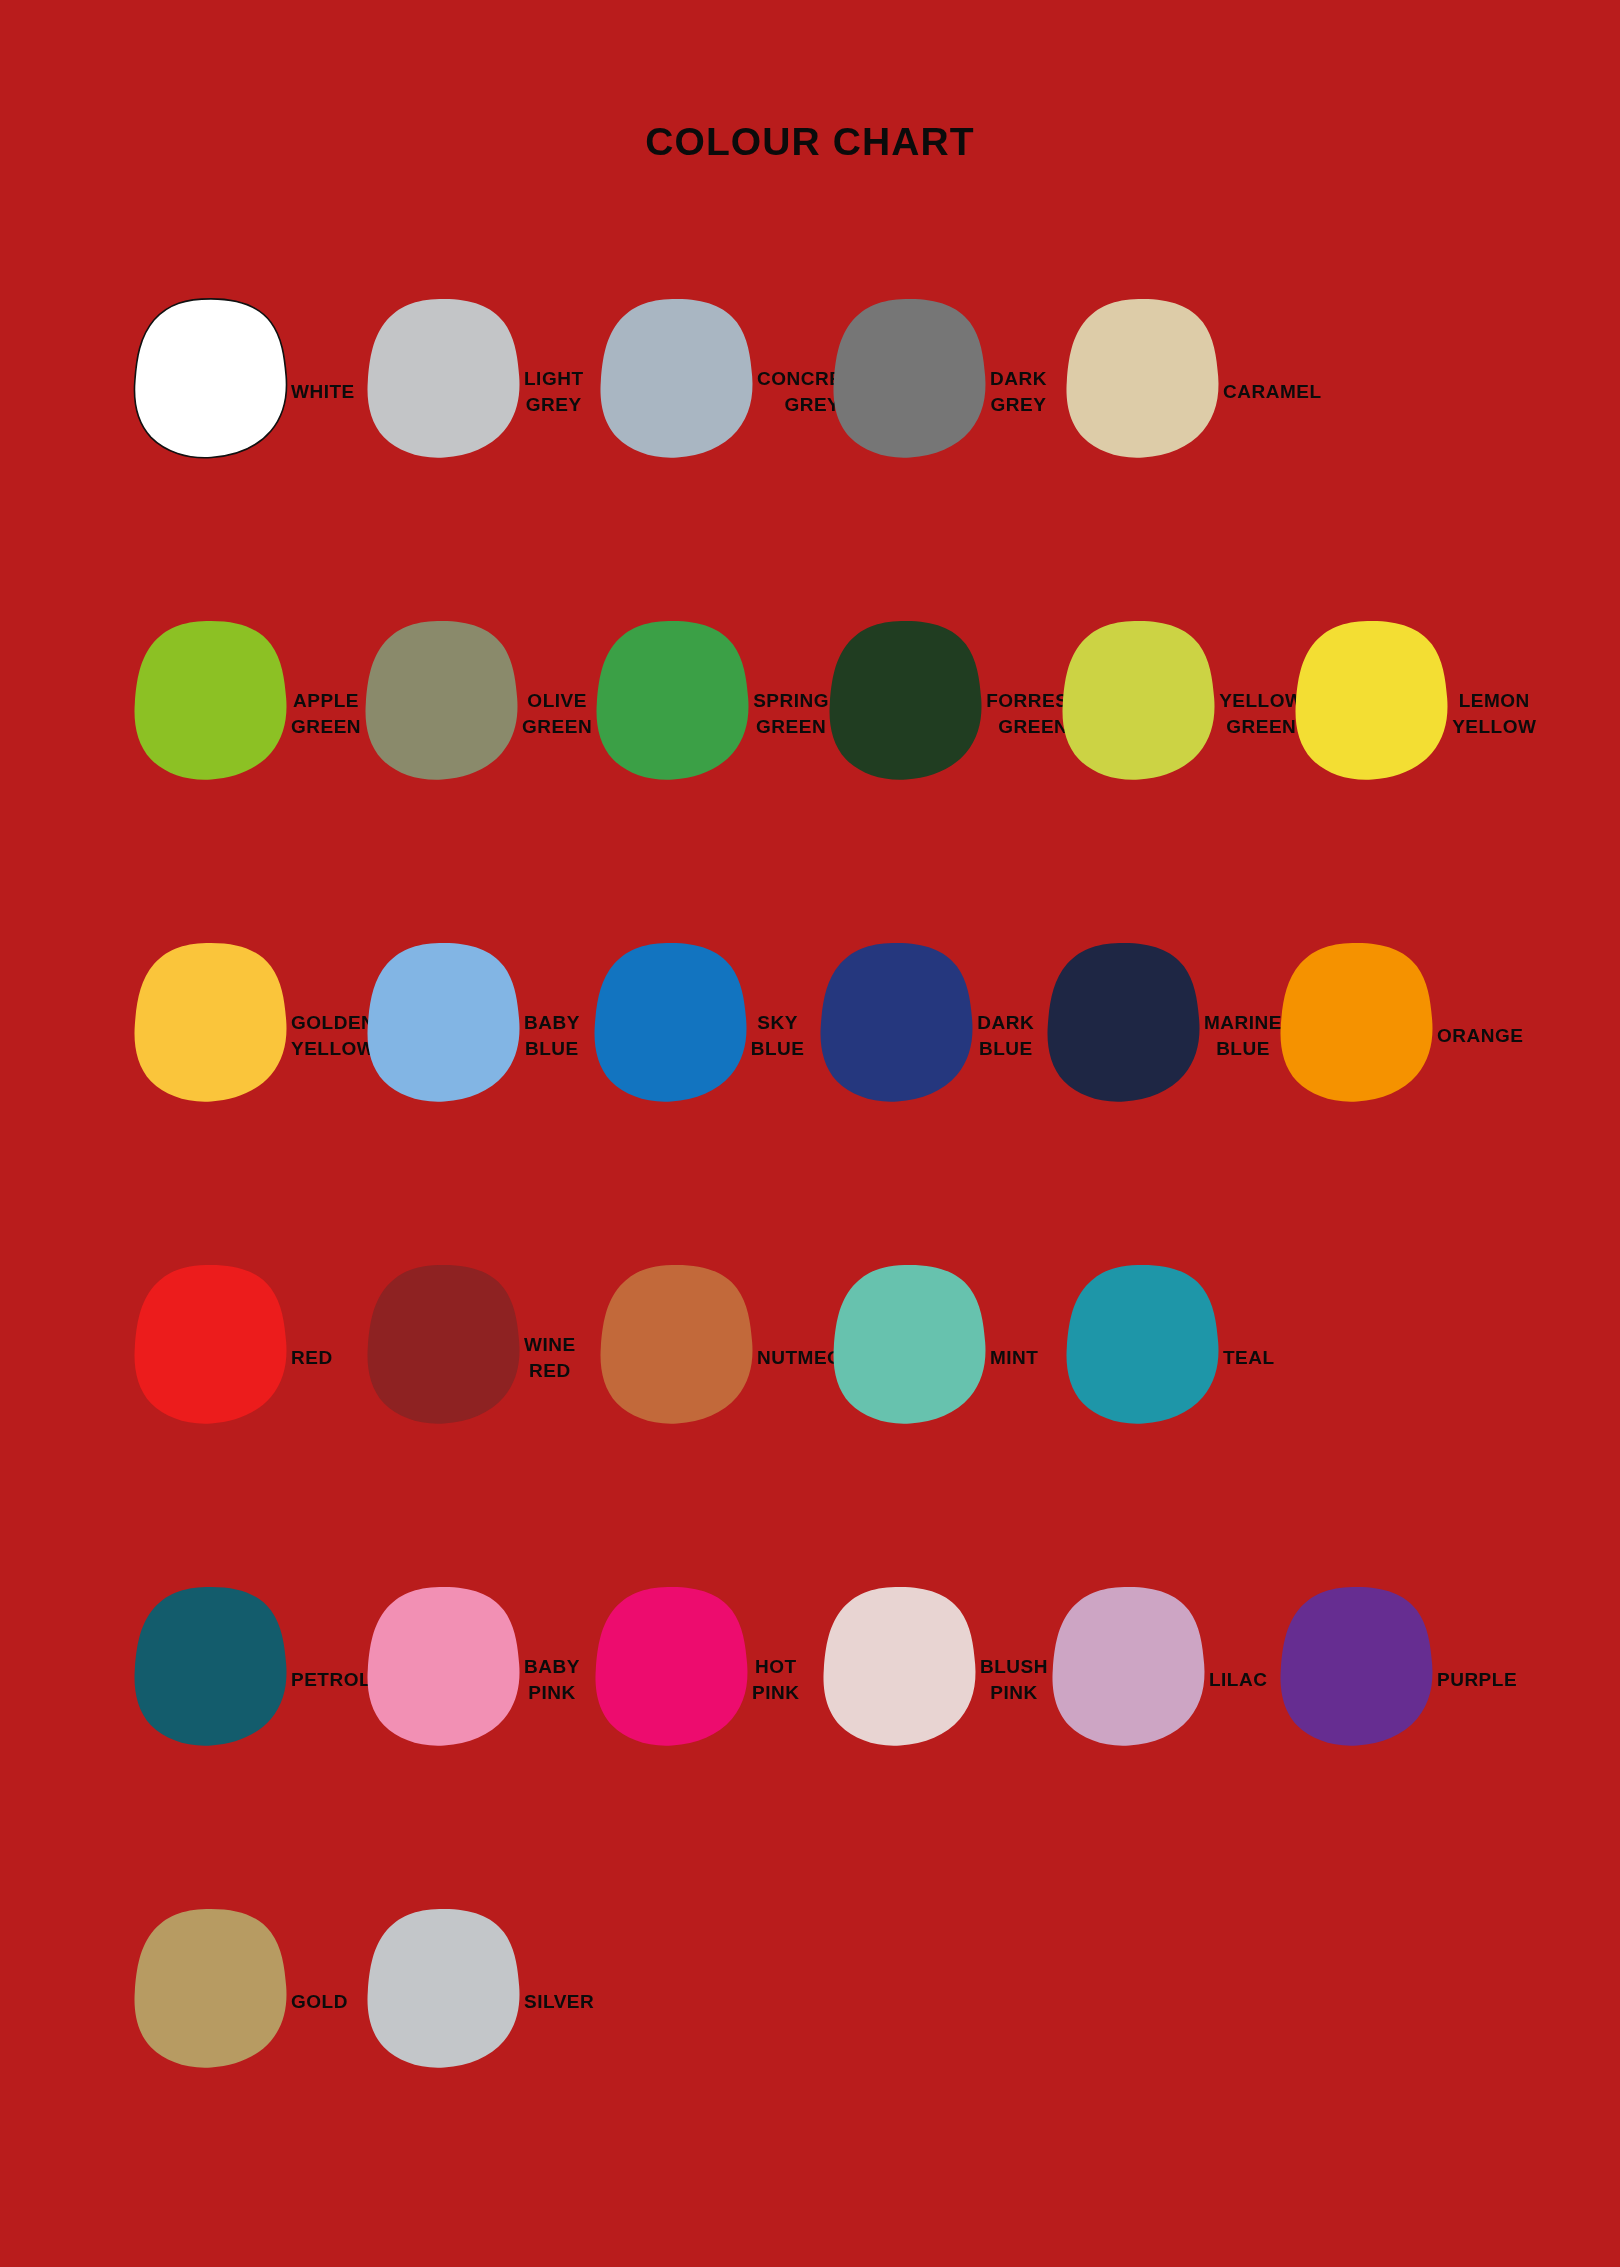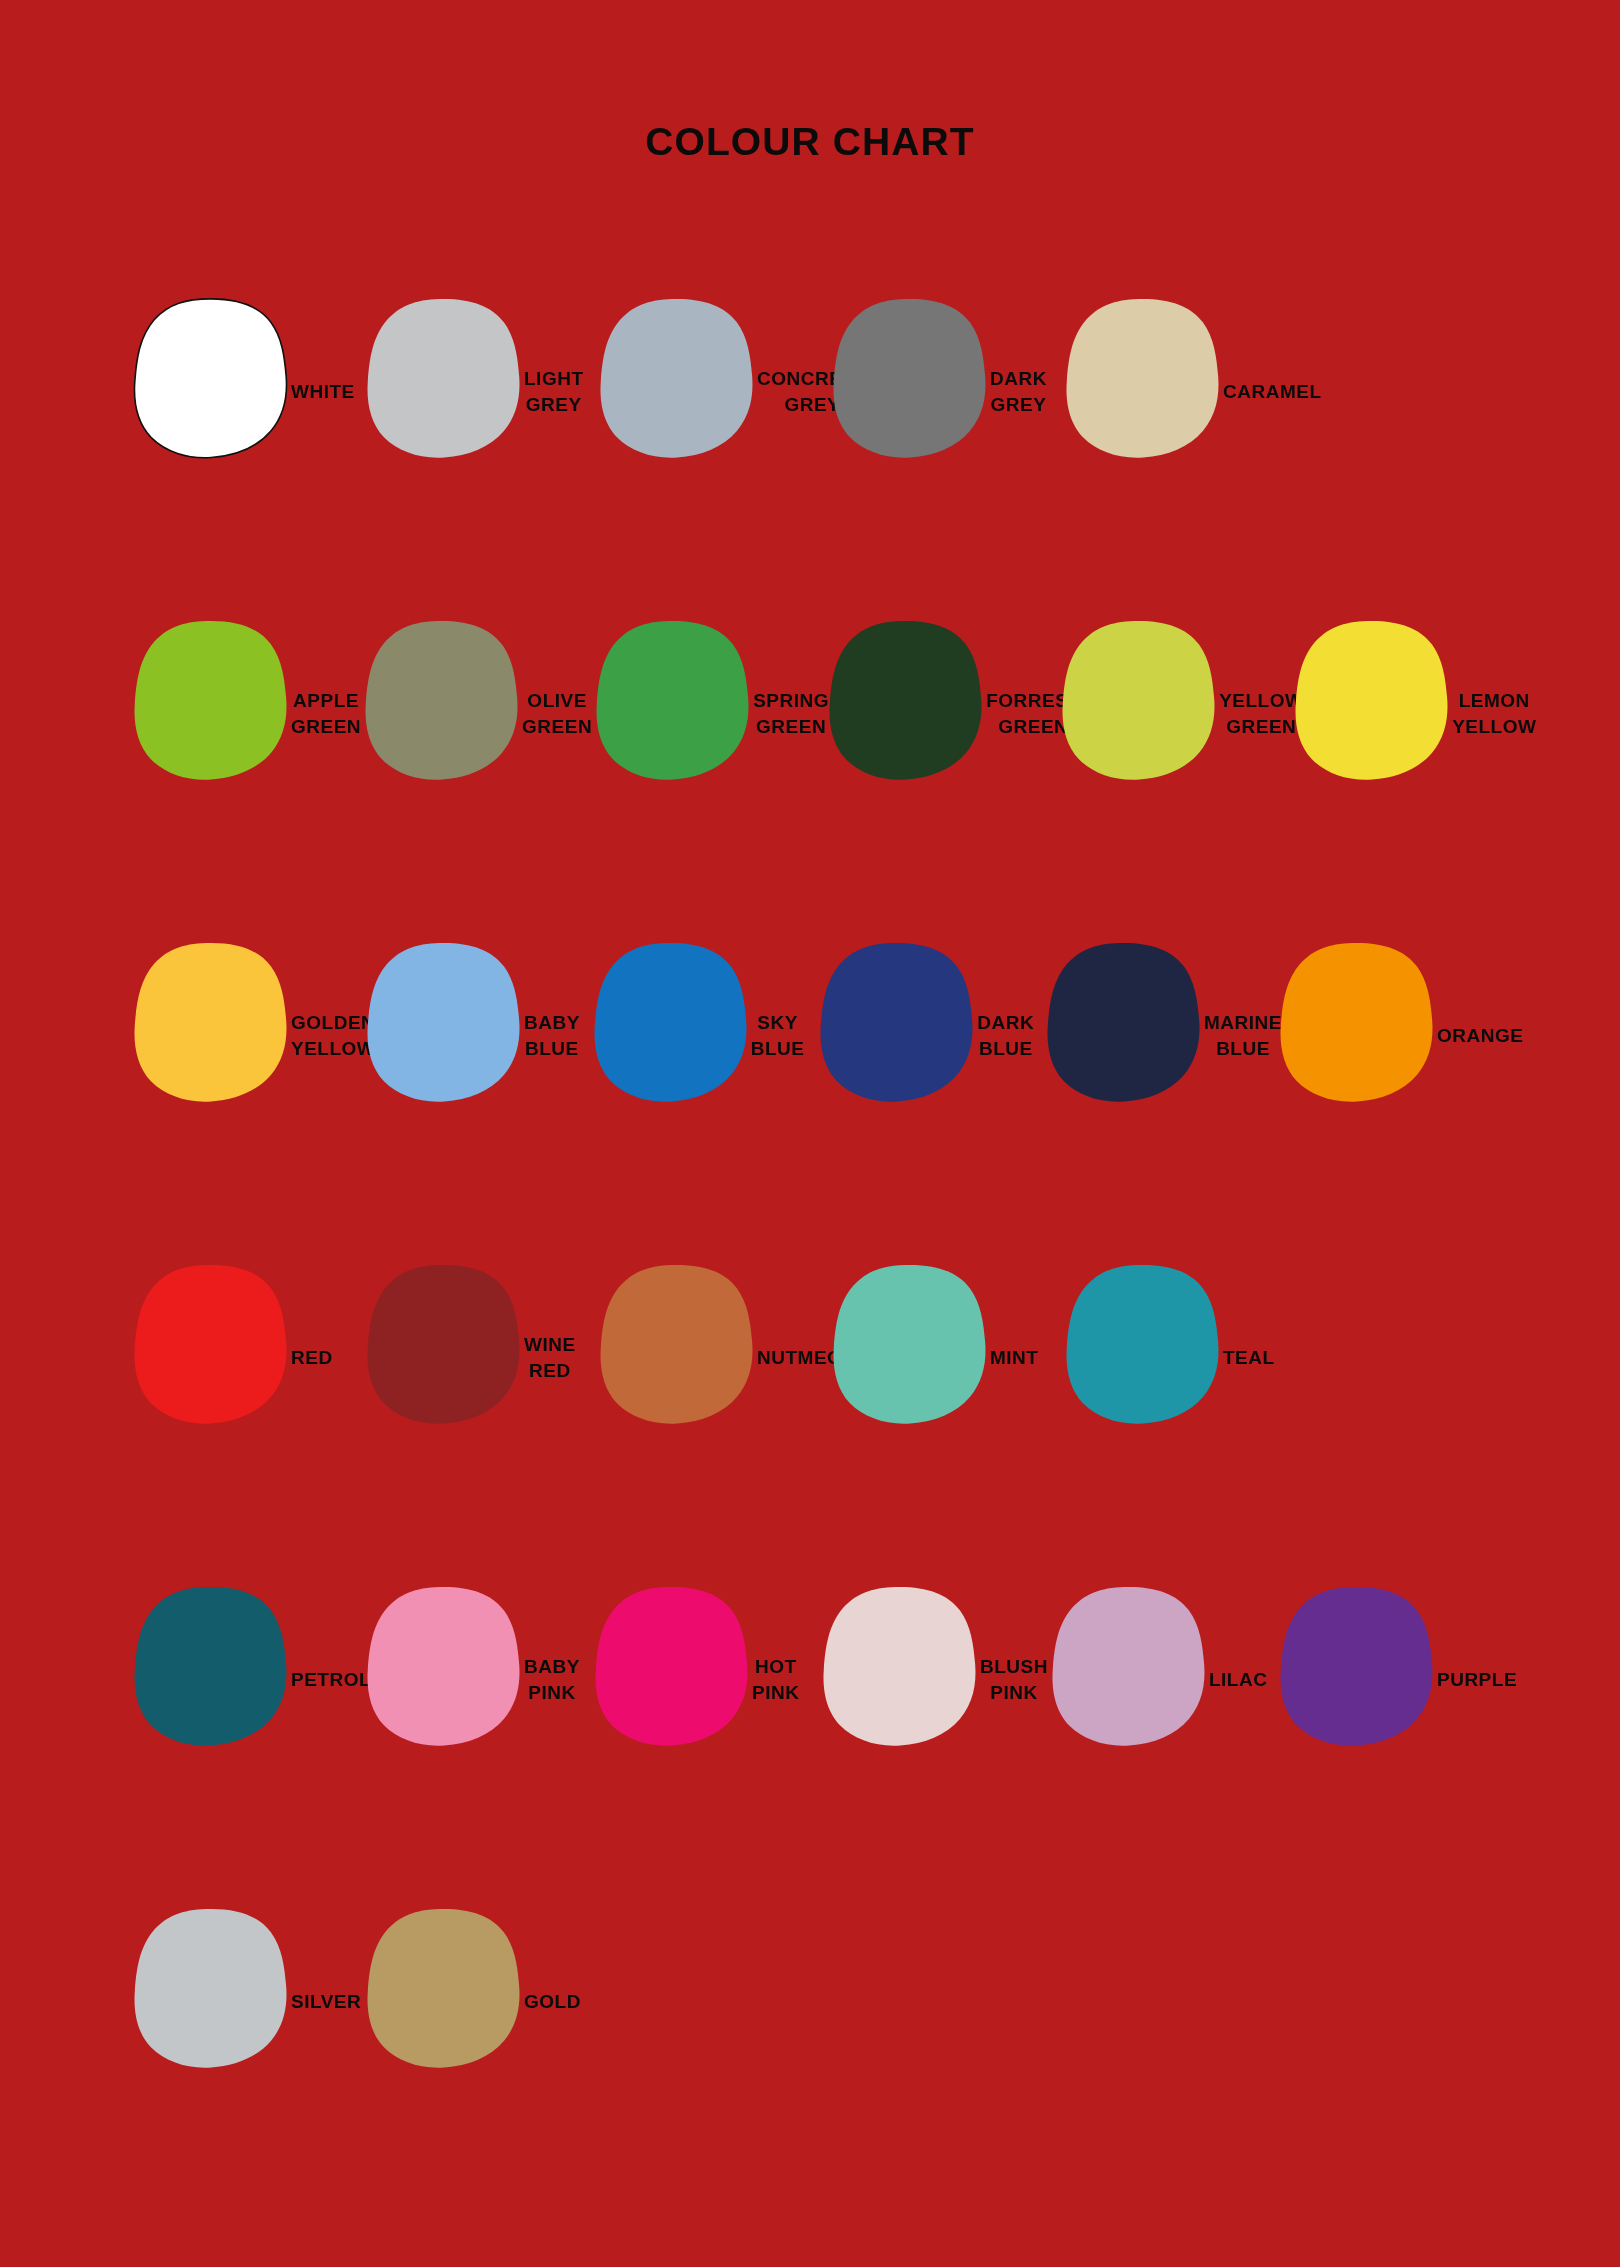--- a/index.html
+++ b/index.html
@@ -343,32 +343,32 @@
               <path d="M 100.5 3 C 135 3 160 12 175 32 C 189 51 192 75 194 99 C 196 124 191 148 175 167 C 158 187 131 198 101 200 C 71 202 44 193 26 175 C 9 157 4 131 6 105 C 8 77 12 50 30 29 C 48 9 70 3 100.5 3 Z" fill="#662D91" stroke="none"></path>
             </svg>
           </div>
           <div class="swatch-label">PURPLE</div>
         </div>
       </div>
       <div class="row">
         <div class="cell">
           <div class="swatch-wrap">
             <svg class="swatch" viewBox="0 0 200 205">
+              <path d="M 100.5 3 C 135 3 160 12 175 32 C 189 51 192 75 194 99 C 196 124 191 148 175 167 C 158 187 131 198 101 200 C 71 202 44 193 26 175 C 9 157 4 131 6 105 C 8 77 12 50 30 29 C 48 9 70 3 100.5 3 Z" fill="#B79B62" stroke="none"></path>
+            </svg>
+          </div>
+          <div class="swatch-label">GOLD</div>
+        </div>
+        <div class="cell">
+          <div class="swatch-wrap">
+            <svg class="swatch" viewBox="0 0 200 205">
               <path d="M 100.5 3 C 135 3 160 12 175 32 C 189 51 192 75 194 99 C 196 124 191 148 175 167 C 158 187 131 198 101 200 C 71 202 44 193 26 175 C 9 157 4 131 6 105 C 8 77 12 50 30 29 C 48 9 70 3 100.5 3 Z" fill="#C3C6C9" stroke="none"></path>
             </svg>
           </div>
           <div class="swatch-label">SILVER</div>
-        </div>
-        <div class="cell">
-          <div class="swatch-wrap">
-            <svg class="swatch" viewBox="0 0 200 205">
-              <path d="M 100.5 3 C 135 3 160 12 175 32 C 189 51 192 75 194 99 C 196 124 191 148 175 167 C 158 187 131 198 101 200 C 71 202 44 193 26 175 C 9 157 4 131 6 105 C 8 77 12 50 30 29 C 48 9 70 3 100.5 3 Z" fill="#B79B62" stroke="none"></path>
-            </svg>
-          </div>
-          <div class="swatch-label">GOLD</div>
         </div>
         <div class="cell empty"></div>
         <div class="cell empty"></div>
         <div class="cell empty"></div>
       </div>
     </div>
 
 </div>
 
 

